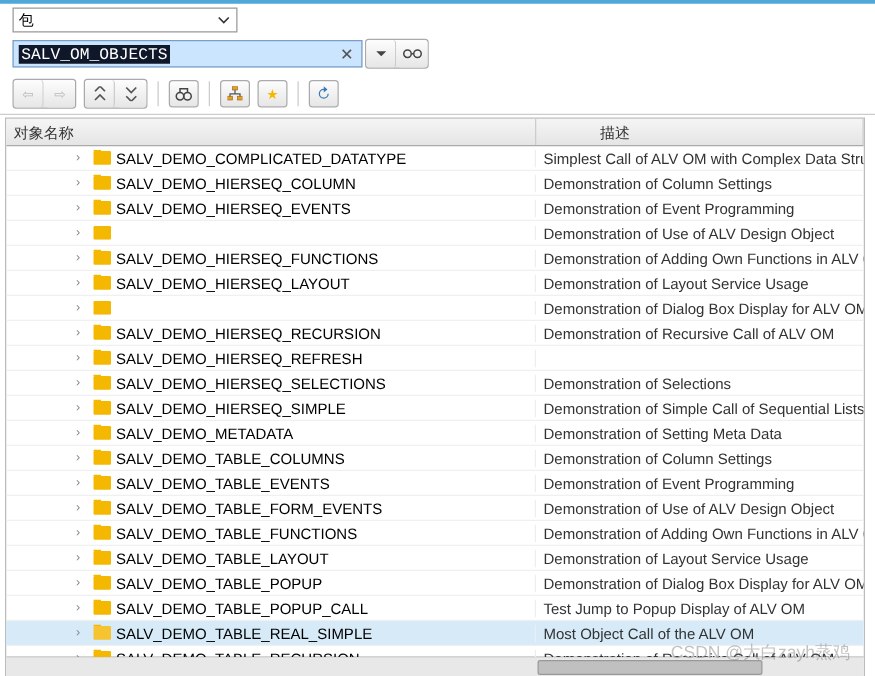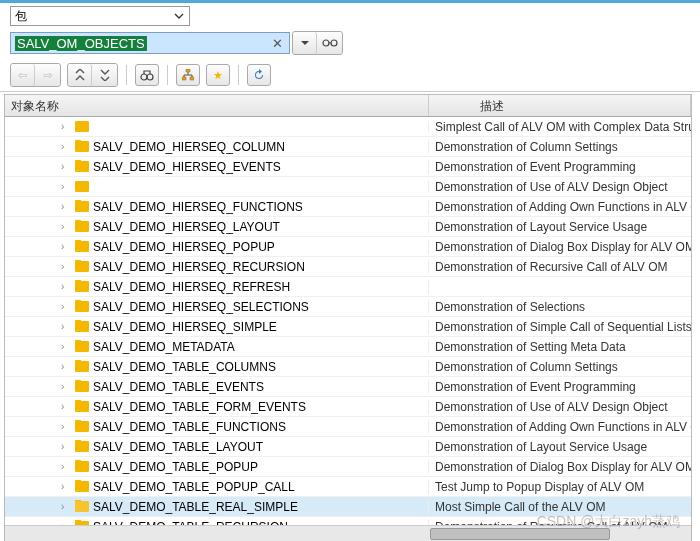--- a/index.html
+++ b/index.html
@@ -51,23 +51,24 @@
       border: 1px solid #7a9ec5;
       background: #cce5ff;
       padding: 0 4px;
       display: flex;
       align-items: center;
       justify-content: space-between;
       color: #1a4d8c;
       font-size: 13px;
     }
     .search-input-text {
-      background: #15803d;
+      background: #0f172a;
       color: #fff;
       padding: 0 2px;
+      font-family: Liberation Mono, monospace;
     }
     .clear-x {
       color: #555;
       font-size: 13px;
       padding-right: 2px;
     }
     .btn-group {
       display: flex;
       gap: 1px;
       border: 1px solid #aaa;
@@ -291,20 +292,21 @@
 <div class="table-container">
   <div class="table-header">
     <div class="th th1">对象名称</div>
     <div class="th th2">描述</div>
   </div>
   <div class="table-body" id="table-body">
       <div class="row">
         <div class="cell1">
           <span class="expand">›</span>
           <span class="folder"></span>
+          <span>SALV_DEMO_COMPLICATED_DATATYPE</span>
         </div>
         <div class="cell2">Simplest Call of ALV OM with Complex Data Struc</div>
       </div>
       <div class="row">
         <div class="cell1">
           <span class="expand">›</span>
           <span class="folder"></span>
           <span>SALV_DEMO_HIERSEQ_COLUMN</span>
         </div>
         <div class="cell2">Demonstration of Column Settings</div>
@@ -337,21 +339,20 @@
           <span class="expand">›</span>
           <span class="folder"></span>
           <span>SALV_DEMO_HIERSEQ_LAYOUT</span>
         </div>
         <div class="cell2">Demonstration of Layout Service Usage</div>
       </div>
       <div class="row">
         <div class="cell1">
           <span class="expand">›</span>
           <span class="folder"></span>
-          <span>SALV_DEMO_HIERSEQ_POPUP</span>
         </div>
         <div class="cell2">Demonstration of Dialog Box Display for ALV OM</div>
       </div>
       <div class="row">
         <div class="cell1">
           <span class="expand">›</span>
           <span class="folder"></span>
           <span>SALV_DEMO_HIERSEQ_RECURSION</span>
         </div>
         <div class="cell2">Demonstration of Recursive Call of ALV OM</div>
@@ -442,21 +443,21 @@
           <span>SALV_DEMO_TABLE_POPUP_CALL</span>
         </div>
         <div class="cell2">Test Jump to Popup Display of ALV OM</div>
       </div>
       <div class="row selected">
         <div class="cell1">
           <span class="expand">›</span>
           <span class="folder open"></span>
           <span>SALV_DEMO_TABLE_REAL_SIMPLE</span>
         </div>
-        <div class="cell2">Most Simple Call of the ALV OM</div>
+        <div class="cell2">Most Object Call of the ALV OM</div>
       </div>
       <div class="row">
         <div class="cell1">
           <span class="expand">›</span>
           <span class="folder"></span>
           <span>SALV_DEMO_TABLE_RECURSION</span>
         </div>
         <div class="cell2">Demonstration of Recursive Call of ALV OM</div>
       </div>
     </div>

